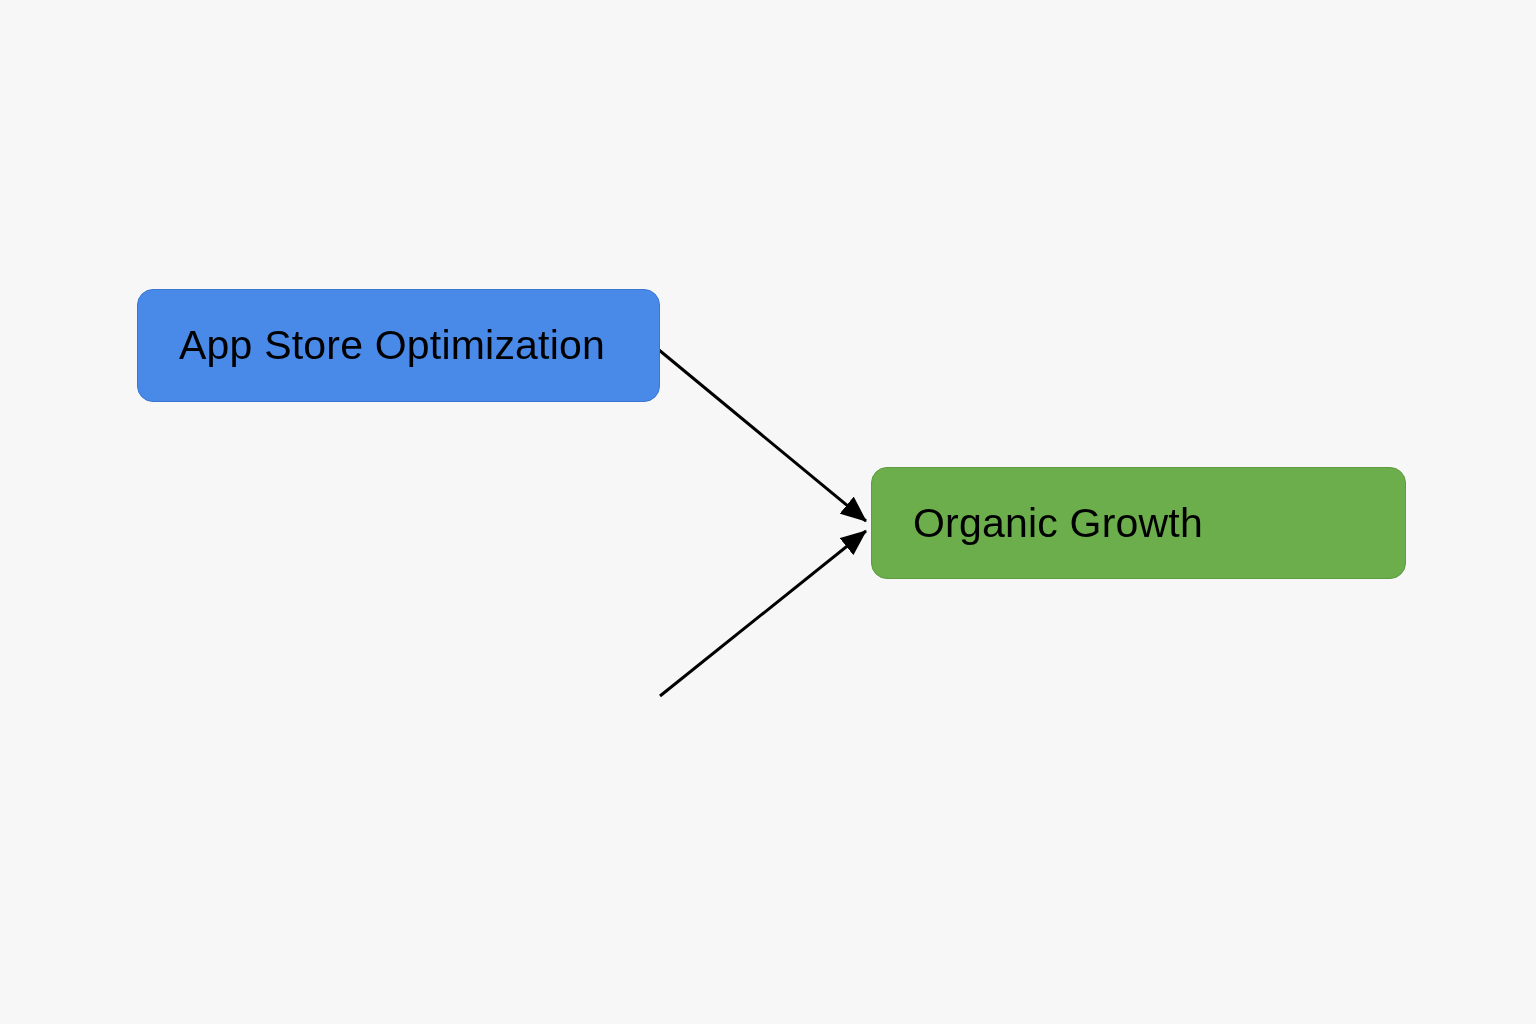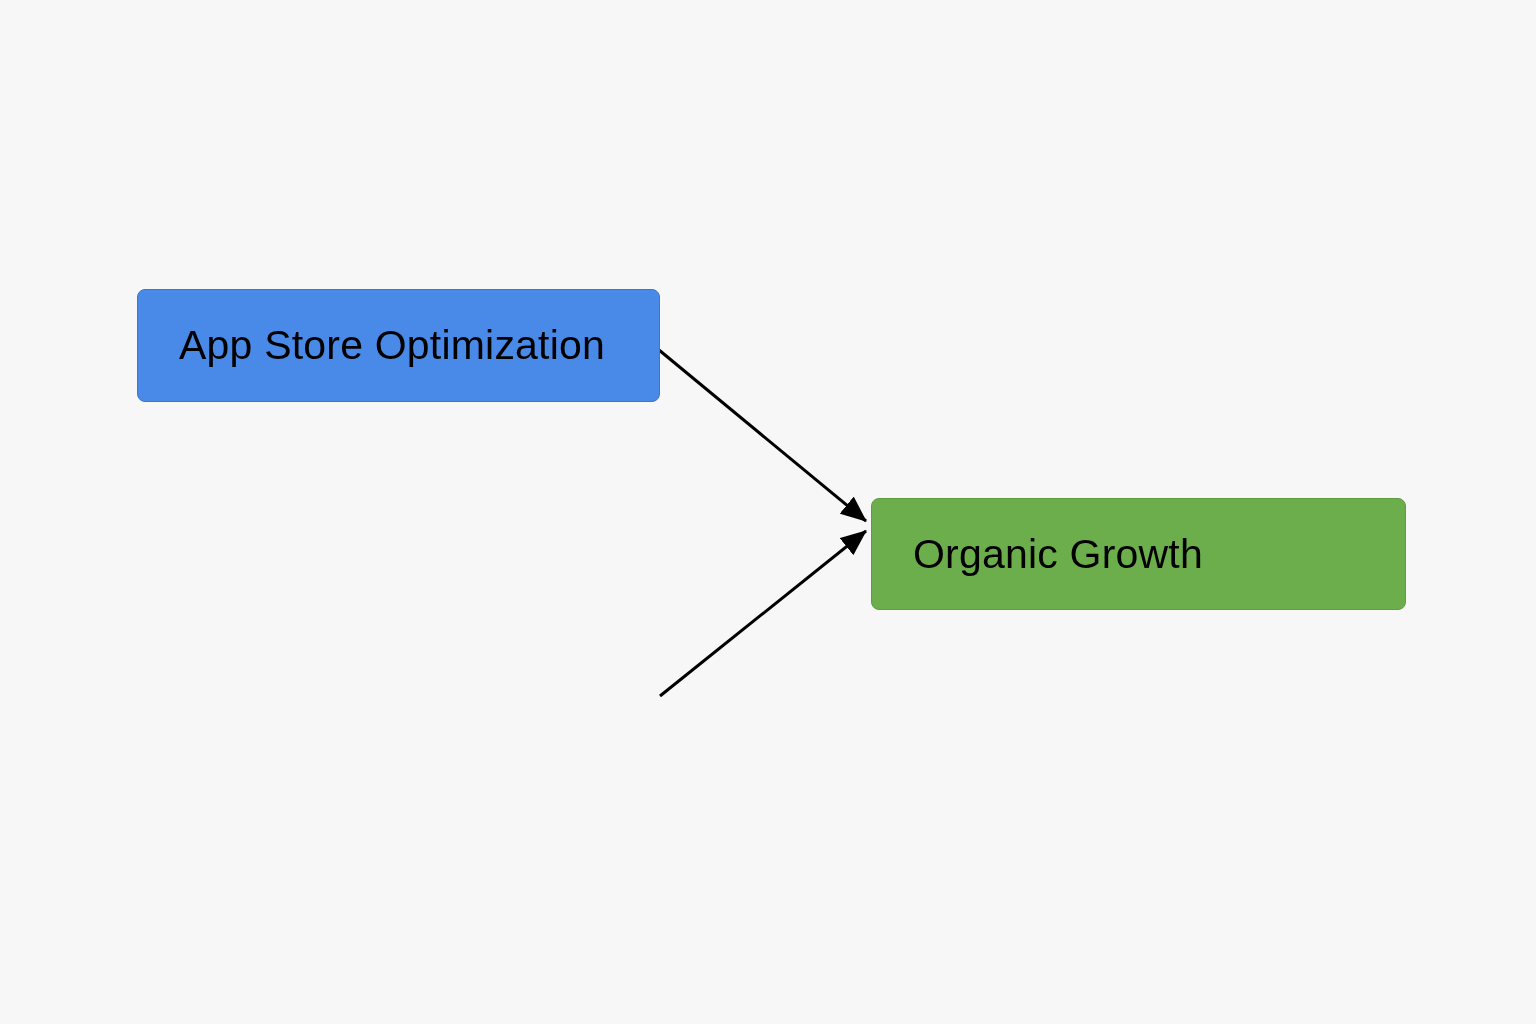--- a/index.html
+++ b/index.html
@@ -24,21 +24,21 @@
     top: 0;
     width: 1536px;
     height: 1024px;
     pointer-events: none;
   }
   .node {
     position: absolute;
     display: flex;
     align-items: center;
     box-sizing: border-box;
-    border-radius: 8px;
+    border-radius: 16px;
     padding-left: 41px;
     font-size: 41px;
     color: #000000;
     letter-spacing: 0.2px;
     cursor: default;
     white-space: nowrap;
   }
   .node-blue {
     background: #4989e7;
     border: 1px solid #3a77d2;
@@ -57,21 +57,20 @@
     left: 136px;
     top: 649px;
     width: 523px;
     height: 112px;
   }
   #node-organic {
     left: 871px;
     top: 467px;
     width: 535px;
     height: 112px;
-    margin-top: 31px;
   }
   .node-label {
     display: inline-block;
   }
 </style>
 </head>
 <body>
 
 <div class="canvas">
 

